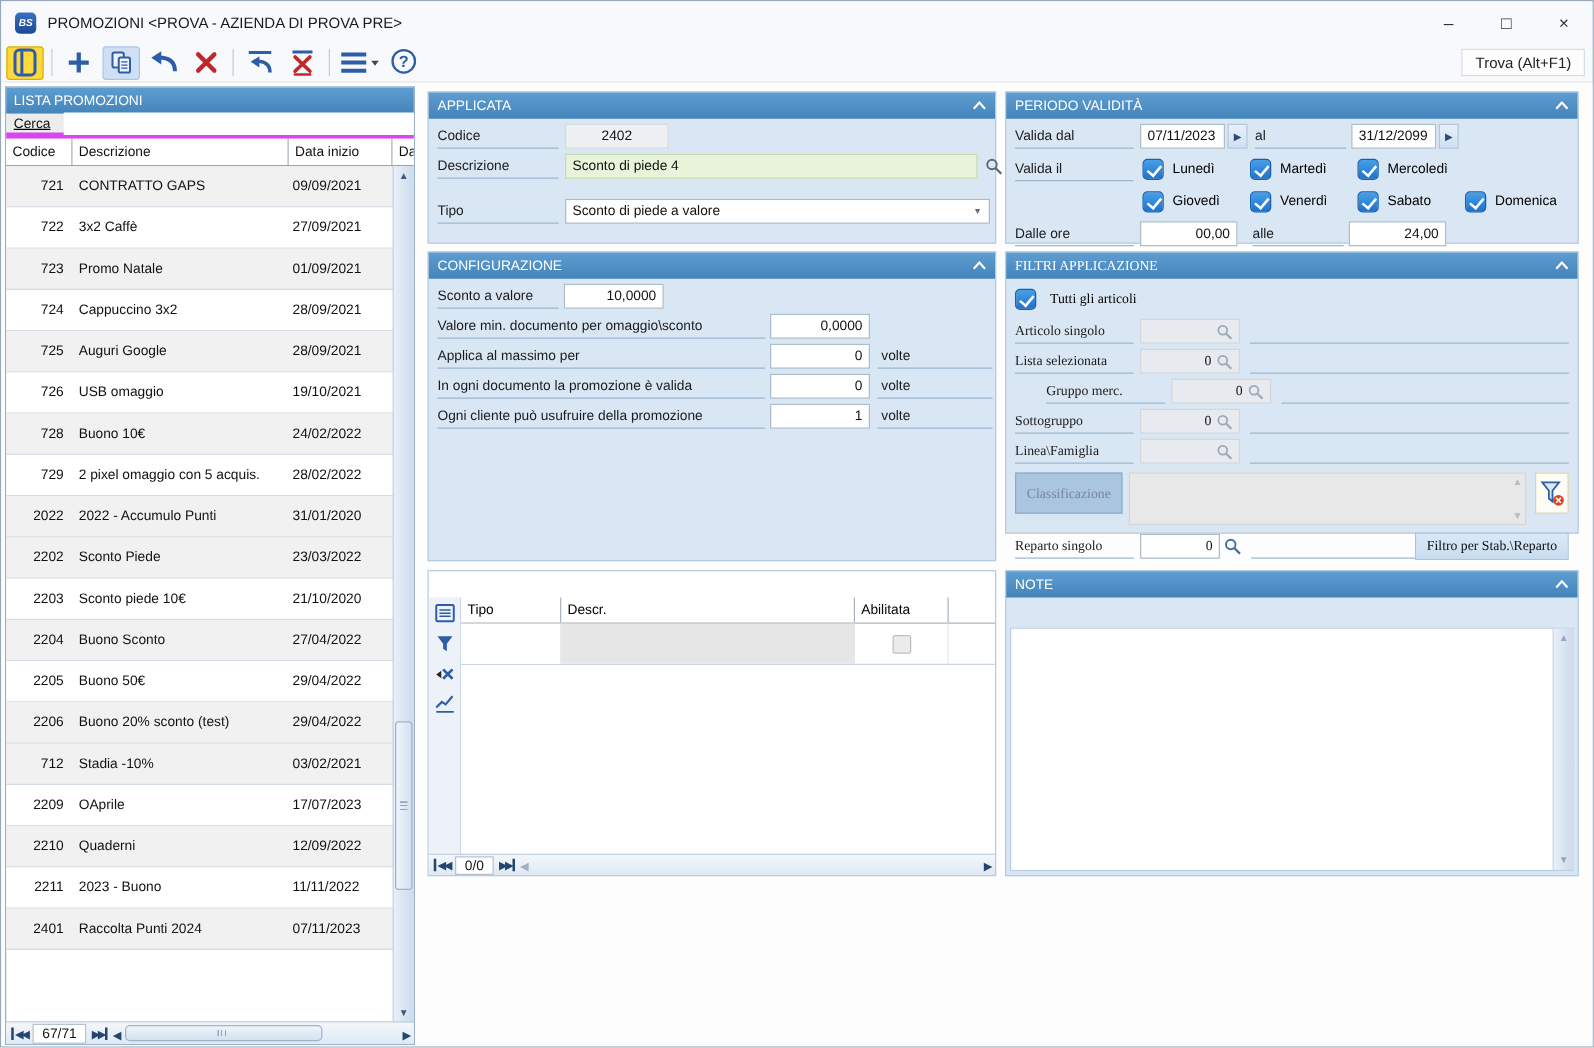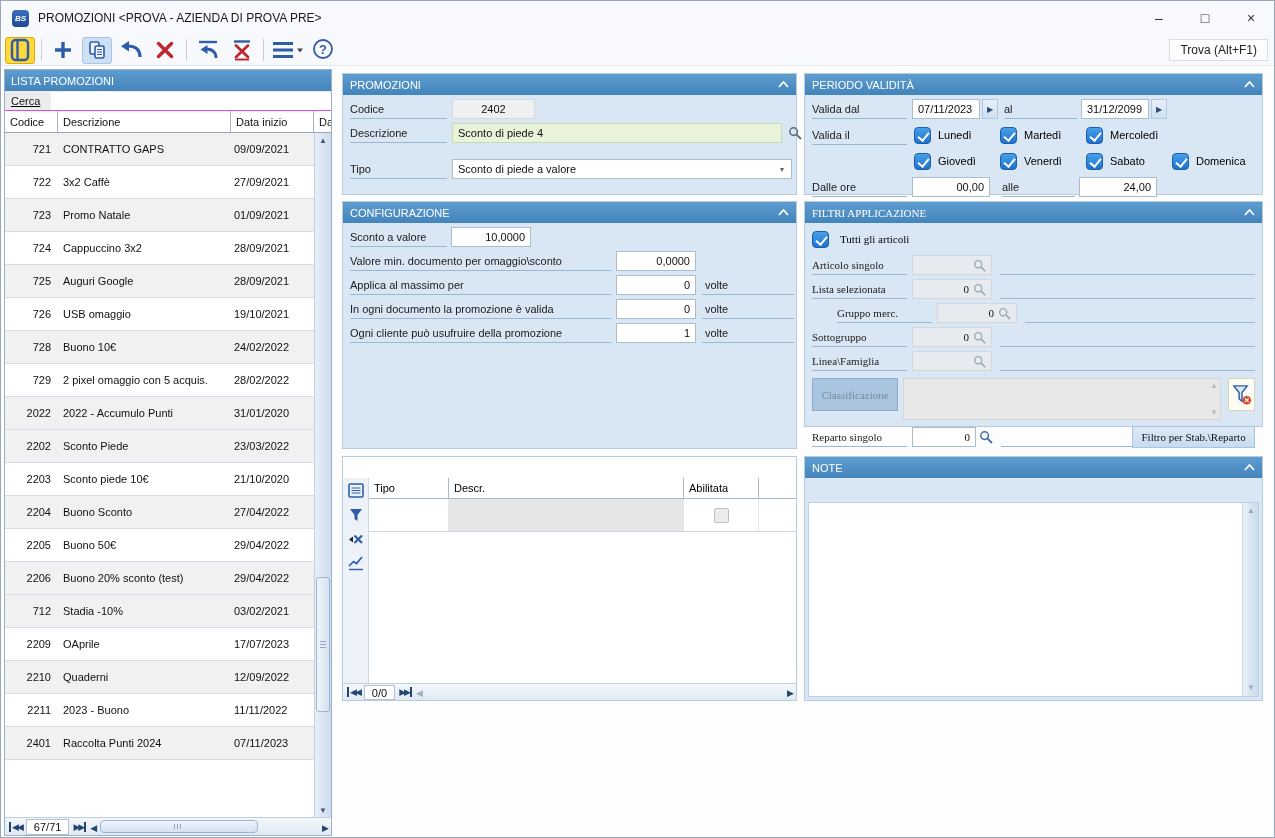--- a/index.html
+++ b/index.html
@@ -44,21 +44,21 @@
   .cb.off { background:#ebebeb; border:1px solid #c0c0c0; }
   .cb.off::after { display:none; }
   .day { display:flex; align-items:center; width:86px; flex:none; }
   .day span.dlab { font-size:11px; margin-left:7px; white-space:nowrap; }
   .ddown { position:relative; }
   .ddown .arrow { position:absolute; right:1px; top:1px; bottom:1px; width:16px; display:flex; align-items:center; justify-content:center; color:#5a6878; font-size:7px; }
 
   
   .list-panel { position:absolute; left:3px; top:2px; width:328px; height:767px; background:#fff; border:1px solid #9ab0c8; }
   .lp-h { height:21px; background:linear-gradient(#5e9dd0,#4384bb); color:#fff; font-size:11px; display:flex; align-items:center; padding:0 6px; }
-  .lp-search { position:absolute; left:0; top:21px; width:100%; height:20px; background:#ececec; border-bottom:1px solid #d946ef; display:flex; align-items:center;text-decoration:underline; }
+  .lp-search { position:absolute; left:0; top:21px; width:100%; height:20px; background:#ececec; border-bottom:5px solid #d946ef; display:flex; align-items:center;text-decoration:underline; }
   .lp-search .slab { font-size:11px; color:#111; padding:0 6px; width:46px; flex:none; }
   .lp-search input { flex:1; height:18px; border:none; outline:none; background:#fff; font-size:11px; padding:0 4px; font-family:"Liberation Sans",sans-serif; }
   .lp-thead { position:absolute; left:0; top:41px; width:100%; height:22px; background:#fff; border-bottom:1px solid #98a4b2; display:flex; font-size:11px; color:#111; overflow:hidden; }
   .lp-thead span { border-right:1px solid #a8b2be; display:flex; align-items:center; padding:0 5px; flex:none; }
   .lrows { position:absolute; left:0; top:63px; width:311px; height:686px; overflow:hidden; }
   .lrow { display:flex; align-items:center; height:33px; background:#fff; border-bottom:1px solid #d4dde8; font-size:11px; color:#111; }
   .lrow.alt { background:#f1f1f1; }
   .c-cod { width:52px; text-align:right; padding-right:6px; flex:none; }
   .c-desc { width:172px; padding-left:6px; flex:none; white-space:nowrap; overflow:hidden; }
   .c-date { padding-left:5px; flex:none; }
@@ -316,21 +316,21 @@
         <div class="hscroll">
           <span class="hs-l">◀</span>
           <div class="hthumb" style="left:10px; width:158px;"></div>
           <span class="hs-r">▶</span>
         </div>
       </div>
     </div>
 
     <div class="sec" style="left:341px; top:6px; width:455px; height:122px;">
       <div class="sec-h">
-        <span>PROMOZIONI</span>
+        <span>APPLICATA</span>
         <span class="chev">
             <svg width="11" height="7" viewBox="0 0 11 7">
               <polyline points="1,6 5.5,1 10,6" stroke="#fff" stroke-width="1.7" fill="none"></polyline>
             </svg>
           </span>
       </div>
       <div class="sec-b">
         <div class="frow" style="margin-top:3px;">
           <span class="lbl w97">Codice</span>
           <span class="fld ro ctr" style="width:83px; margin-left:5px;">2402</span>

